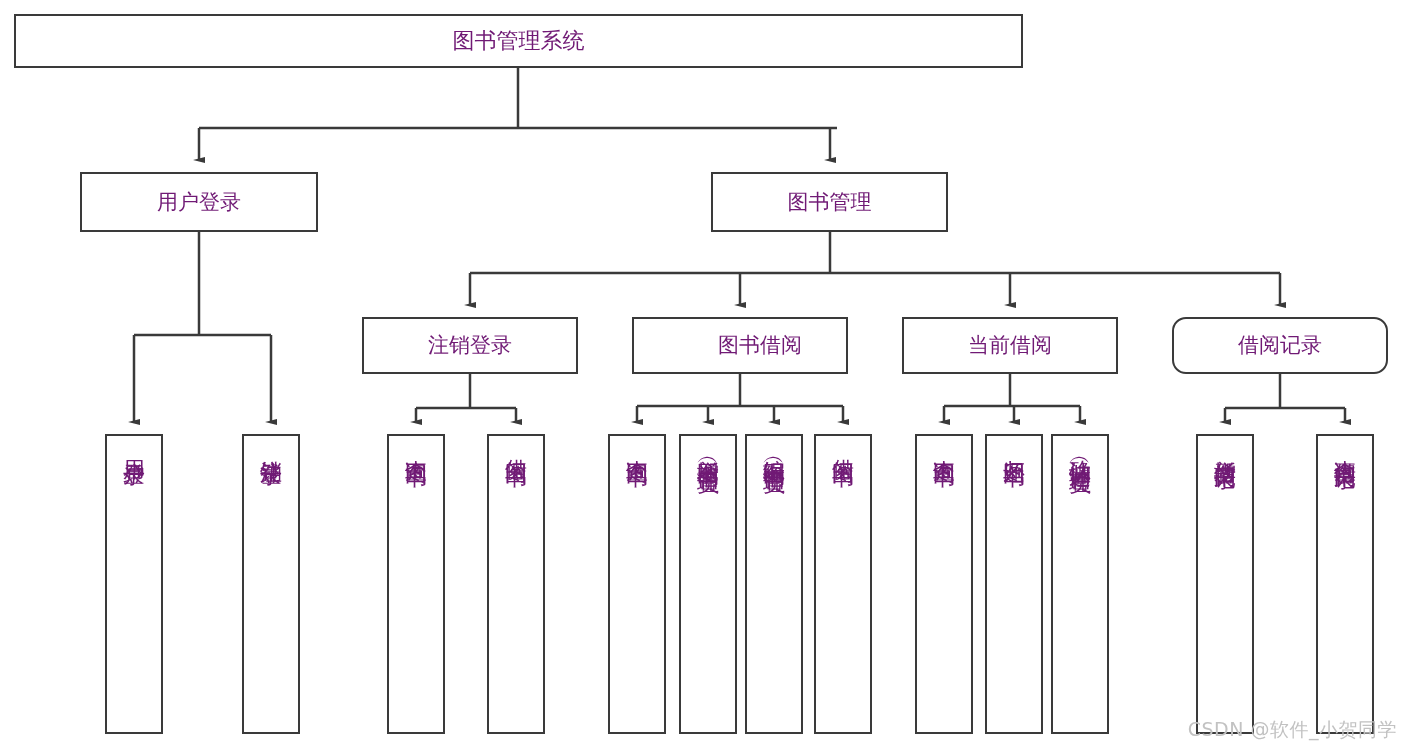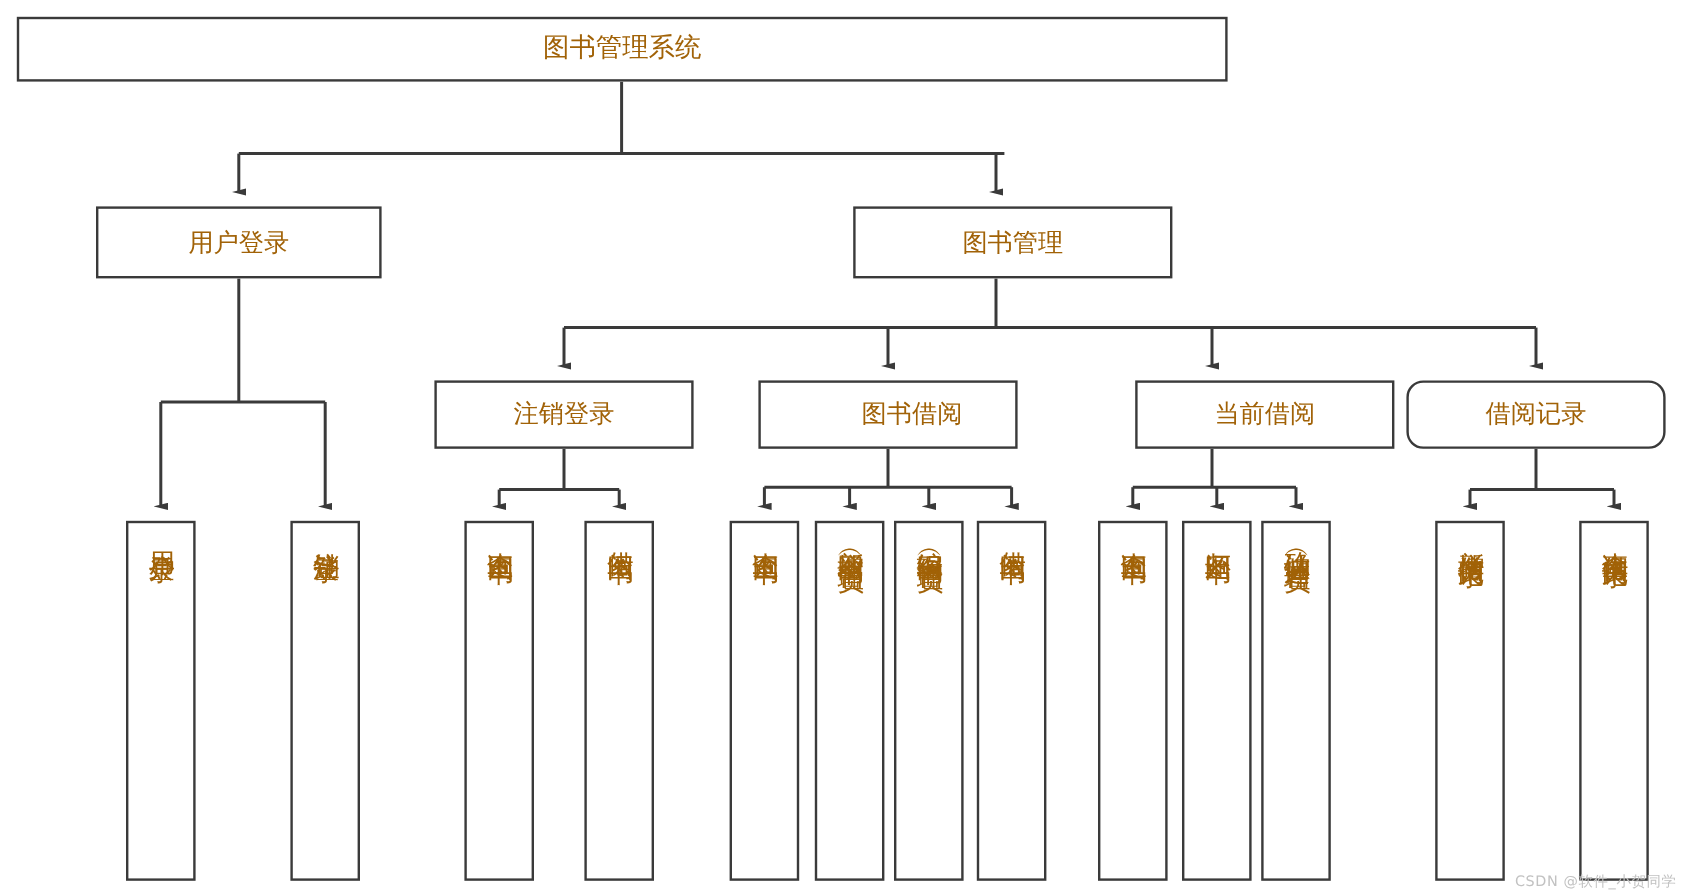--- a/index.html
+++ b/index.html
@@ -33,21 +33,21 @@
     display: flex;
     align-items: center;
     justify-content: center;
     color: #4a4a4a;
     z-index: 2;
   }
   .node .node-label {
     display: block;
     text-align: center;
     line-height: 1.28;
-    color: #a16207;
+    color: #701a75;
     white-space: nowrap;
   }
   
   .node.horiz .node-label {
     font-size: 21px;
   }
   .node.root .node-label {
     font-size: 22px;
   }
   
@@ -61,21 +61,21 @@
     text-orientation: upright;
     font-size: 22px;
     letter-spacing: 2px;
     line-height: 1.0;
     white-space: nowrap;
   }
   #watermark {
     position: absolute;
     right: 8px;
     bottom: 4px;
-    font-size: 12px;
+    font-size: 19px;
     color: #c2c2c2;
     letter-spacing: 0.5px;
     z-index: 5;
     white-space: nowrap;
   }
 </style>
 </head>
 <body>
 
 <div id="diagram-root">
@@ -142,31 +142,31 @@
     </g>
   </svg>
 
   <div class="node horiz root" style="left:14px; top:14px; width:1009px; height:54px;">
     <span class="node-label">图书管理系统</span>
   </div>
 
   <div class="node horiz" style="left:80px; top:172px; width:238px; height:60px;">
     <span class="node-label">用户登录</span>
   </div>
-  <div class="node horiz" style="left:711px; top:172px; width:266px; height:60px;">
+  <div class="node horiz" style="left:711px; top:172px; width:237px; height:60px;">
     <span class="node-label">图书管理</span>
   </div>
 
   <div class="node horiz" style="left:362px; top:317px; width:216px; height:57px;">
     <span class="node-label">注销登录</span>
   </div>
   <div class="node horiz" style="left:632px; top:317px; width:216px; height:57px;padding-left:40px;">
     <span class="node-label">图书借阅</span>
   </div>
-  <div class="node horiz" style="left:946px; top:317px; width:216px; height:57px;">
+  <div class="node horiz" style="left:902px; top:317px; width:216px; height:57px;">
     <span class="node-label">当前借阅</span>
   </div>
   <div class="node horiz" style="left:1172px; top:317px; width:216px; height:57px;border-radius:14px;">
     <span class="node-label">借阅记录</span>
   </div>
 
   <div class="node vert" style="left:105px; top:434px; width:58px; height:300px;">
     <span class="node-label">用户登录</span>
   </div>
   <div class="node vert" style="left:242px; top:434px; width:58px; height:300px;">

